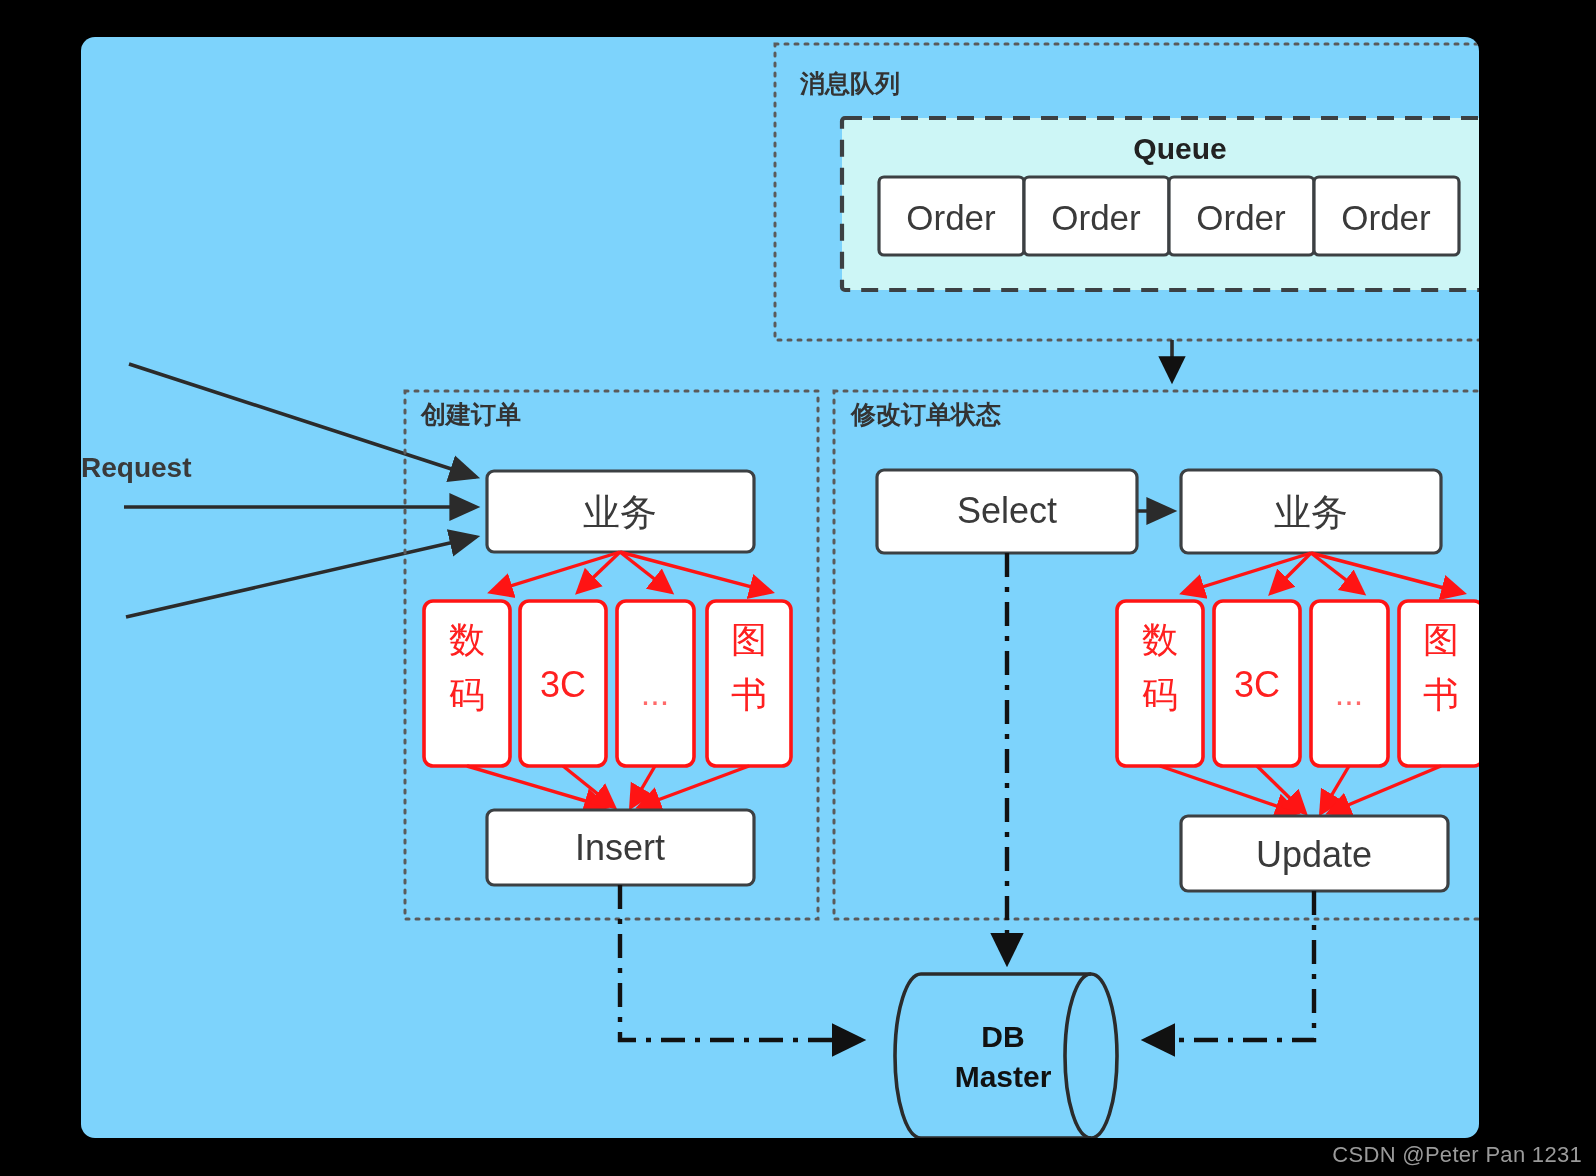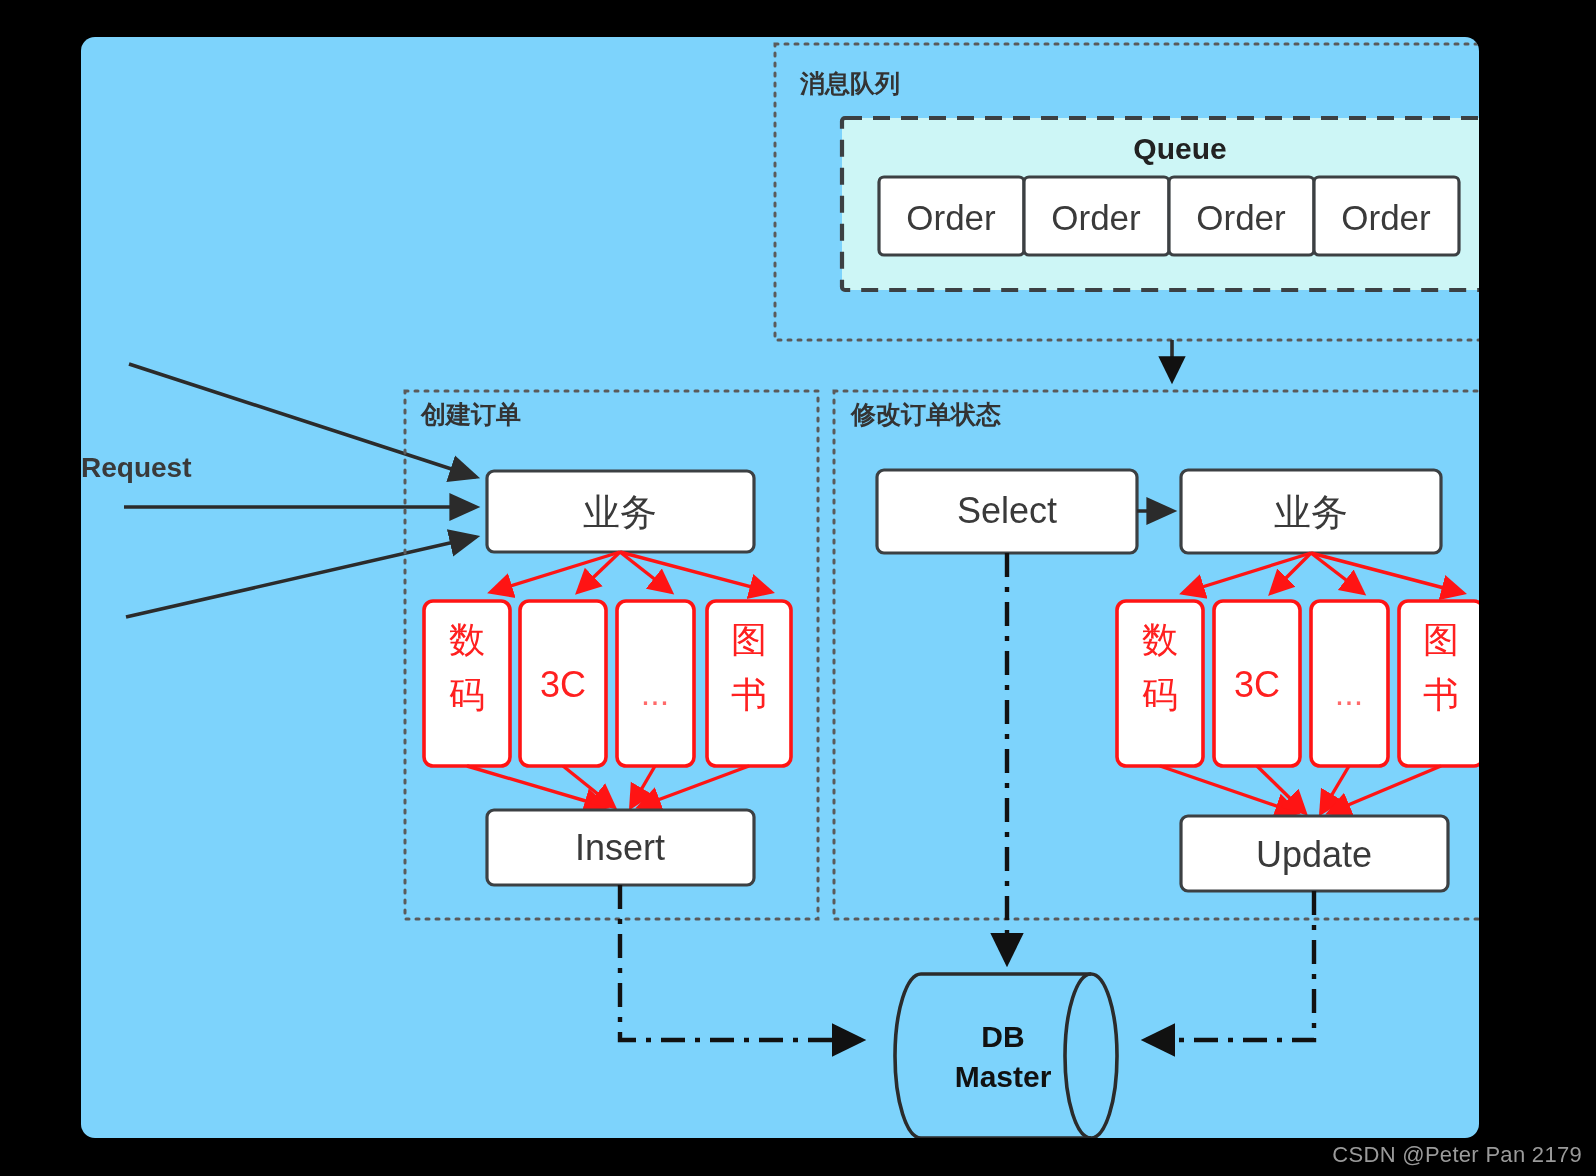--- a/index.html
+++ b/index.html
@@ -218,14 +218,14 @@
 
       <g>
         <path class="blk" d="M840,937 L1010,937 A26,82 0 0 1 1010,1101 L840,1101 A26,82 0 0 1 840,937 Z" fill="#ffffff"></path>
         <path class="blk" d="M1010,937 A26,82 0 0 0 1010,1101" fill="none"></path>
         <text class="t-db" x="922" y="1010" text-anchor="middle">DB</text>
         <text class="t-db" x="922" y="1050" text-anchor="middle">Master</text>
       </g>
     </svg>
   </div>
 
-  <div class="wm">CSDN @Peter Pan 2179</div>
+  <div class="wm">CSDN @Peter Pan 1231</div>
 </div>
 
 </body></html>

